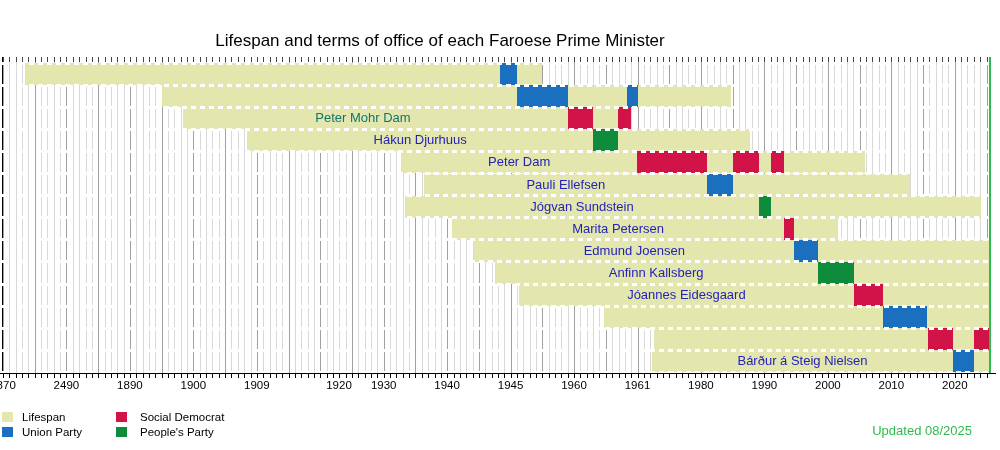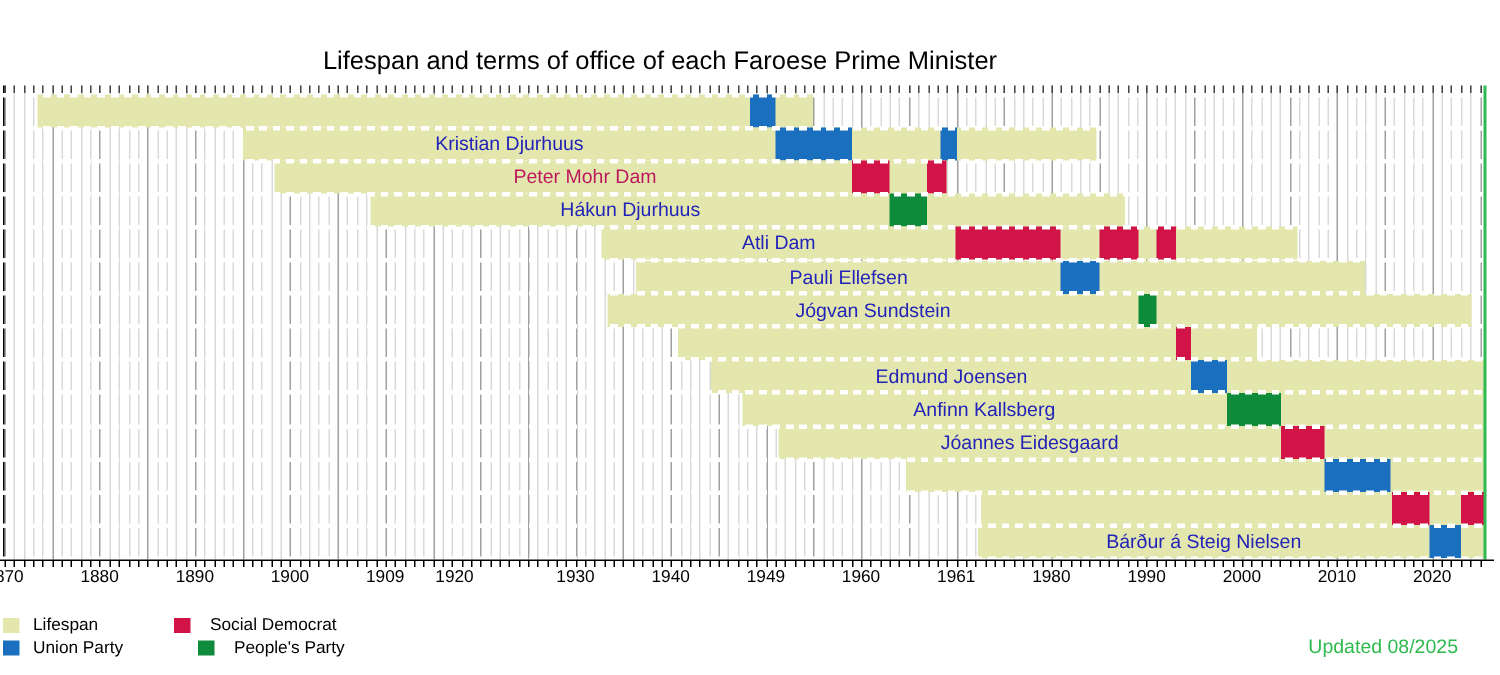--- a/index.html
+++ b/index.html
@@ -588,41 +588,41 @@
       <div class="rowDash" style="left: 2px; width: 988.3px; top: 172px;"></div>
       <div class="rowDash" style="left: 2px; width: 988.3px; top: 194.1px;"></div>
       <div class="rowDash" style="left: 2px; width: 988.3px; top: 216.2px;"></div>
       <div class="rowDash" style="left: 2px; width: 988.3px; top: 238.3px;"></div>
       <div class="rowDash" style="left: 2px; width: 988.3px; top: 260.4px;"></div>
       <div class="rowDash" style="left: 2px; width: 988.3px; top: 282.5px;"></div>
       <div class="rowDash" style="left: 2px; width: 988.3px; top: 304.6px;"></div>
       <div class="rowDash" style="left: 2px; width: 988.3px; top: 326.7px;"></div>
       <div class="rowDash" style="left: 2px; width: 988.3px; top: 348.8px;"></div>
       <div class="rowDash" style="left: 2px; width: 988.3px; top: 370.9px;"></div>
-      <div class="pmName" style="left: 339.6px; top: 85.1px; line-height: 22.1px; color: rgb(35, 35, 184);">Kristian Djurhuus</div>
-      <div class="pmName" style="left: 390px; top: 107.2px; line-height: 22.1px; color: #be185d;">Peter Mohr Dam</div>
+      <div class="pmName" style="left: 363px; top: 107.2px; line-height: 22.1px; color: #0f766e;">Peter Mohr Dam</div>
       <div class="pmName" style="left: 420.2px; top: 129.3px; line-height: 22.1px; color: rgb(35, 35, 184);">Hákun Djurhuus</div>
-      <div class="pmName" style="left: 519.2px; top: 151.4px; line-height: 22.1px; color: rgb(35, 35, 184);">Atli Dam</div>
+      <div class="pmName" style="left: 519.2px; top: 151.4px; line-height: 22.1px; color: rgb(35, 35, 184);">Peter Dam</div>
       <div class="pmName" style="left: 565.8px; top: 173.5px; line-height: 22.1px; color: rgb(35, 35, 184);">Pauli Ellefsen</div>
       <div class="pmName" style="left: 582px; top: 195.6px; line-height: 22.1px; color: rgb(35, 35, 184);">Jógvan Sundstein</div>
+      <div class="pmName" style="left: 618.1px; top: 217.7px; line-height: 22.1px; color: rgb(35, 35, 184);">Marita Petersen</div>
       <div class="pmName" style="left: 634.3px; top: 239.8px; line-height: 22.1px; color: rgb(35, 35, 184);">Edmund Joensen</div>
       <div class="pmName" style="left: 656.2px; top: 261.9px; line-height: 22.1px; color: rgb(35, 35, 184);">Anfinn Kallsberg</div>
       <div class="pmName" style="left: 686.4px; top: 284px; line-height: 22.1px; color: rgb(35, 35, 184);">Jóannes Eidesgaard</div>
       <div class="pmName" style="left: 802.5px; top: 350.3px; line-height: 22.1px; color: rgb(35, 35, 184);">Bárður á Steig Nielsen</div>
       <div class="presentLine" style="left: 989.3px; top: 57px; height: 316px; background: rgb(46, 186, 78);"></div>
       <div class="axis-line" style="left: 0px; top: 373px; width: 996px; height: 1px; background: rgb(0, 0, 0);"></div>
       <div class="yearLbl" style="left: 3px; top: 379px;">1870</div>
-      <div class="yearLbl" style="left: 66.4px; top: 379px;">1880</div>
+      <div class="yearLbl" style="left: 66.4px; top: 379px;">2490</div>
       <div class="yearLbl" style="left: 129.9px; top: 379px;">1890</div>
       <div class="yearLbl" style="left: 193.3px; top: 379px;">1900</div>
       <div class="yearLbl" style="left: 256.8px; top: 379px;">1909</div>
-      <div class="yearLbl" style="left: 303px; top: 379px;">1920</div>
+      <div class="yearLbl" style="left: 339px; top: 379px;">1920</div>
       <div class="yearLbl" style="left: 383.7px; top: 379px;">1930</div>
       <div class="yearLbl" style="left: 447.1px; top: 379px;">1940</div>
-      <div class="yearLbl" style="left: 510.6px; top: 379px;">1949</div>
+      <div class="yearLbl" style="left: 510.6px; top: 379px;">1945</div>
       <div class="yearLbl" style="left: 574px; top: 379px;">1960</div>
       <div class="yearLbl" style="left: 637.5px; top: 379px;">1961</div>
       <div class="yearLbl" style="left: 700.9px; top: 379px;">1980</div>
       <div class="yearLbl" style="left: 764.4px; top: 379px;">1990</div>
       <div class="yearLbl" style="left: 827.9px; top: 379px;">2000</div>
       <div class="yearLbl" style="left: 891.3px; top: 379px;">2010</div>
       <div class="yearLbl" style="left: 954.8px; top: 379px;">2020</div>
     </div>
   <div id="legend">
       <div class="legItem" style="left: 2px; top: 3px; width: 110px;">
@@ -630,19 +630,19 @@
         <div class="legLbl" style="left: 20px;">Lifespan</div>
       </div>
       <div class="legItem" style="left: 2px; top: 18px; width: 110px;">
         <div class="legSwatch" style="background: rgb(26, 112, 190);"></div>
         <div class="legLbl" style="left: 20px;">Union Party</div>
       </div>
       <div class="legItem" style="left: 116px; top: 3px; width: 110px;">
         <div class="legSwatch" style="background: rgb(209, 19, 72);"></div>
         <div class="legLbl" style="left: 24px;">Social Democrat</div>
       </div>
-      <div class="legItem" style="left: 132px; top: 18px; width: 110px;">
+      <div class="legItem" style="left: 116px; top: 18px; width: 110px;">
         <div class="legSwatch" style="background: rgb(14, 140, 59);"></div>
         <div class="legLbl" style="left: 24px;">People's Party</div>
       </div>
     </div>
   <div id="updated" style="color: rgb(46, 186, 78);">Updated 08/2025</div>
 </div>
 
 </body></html>

